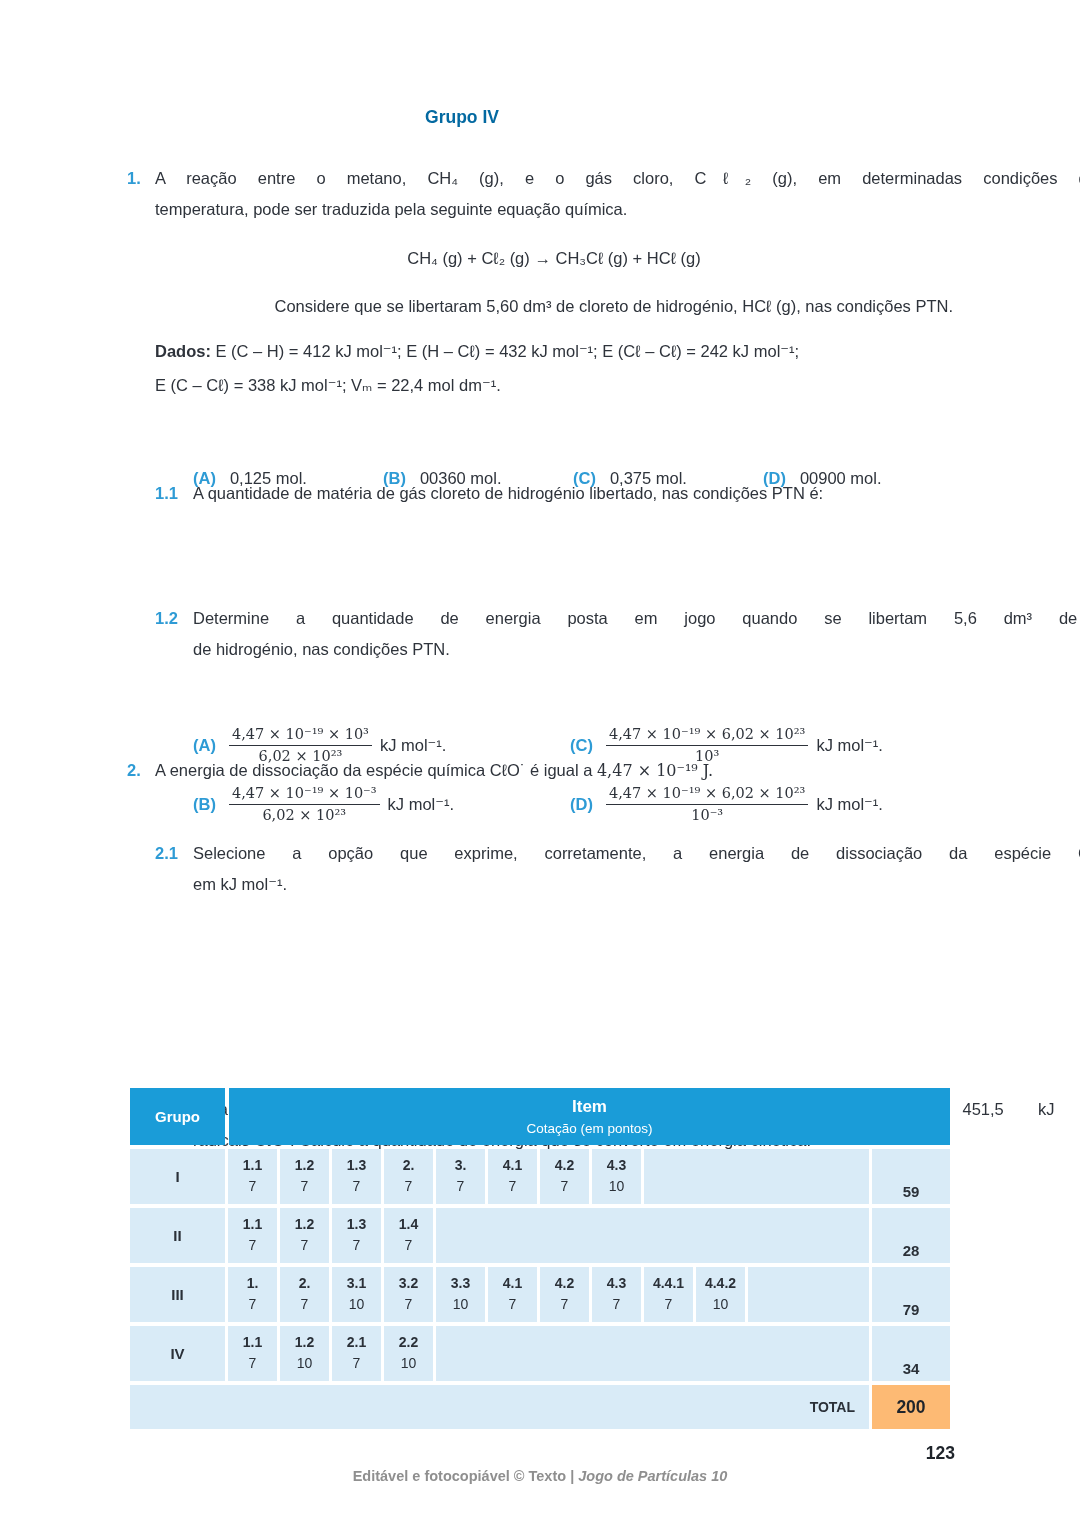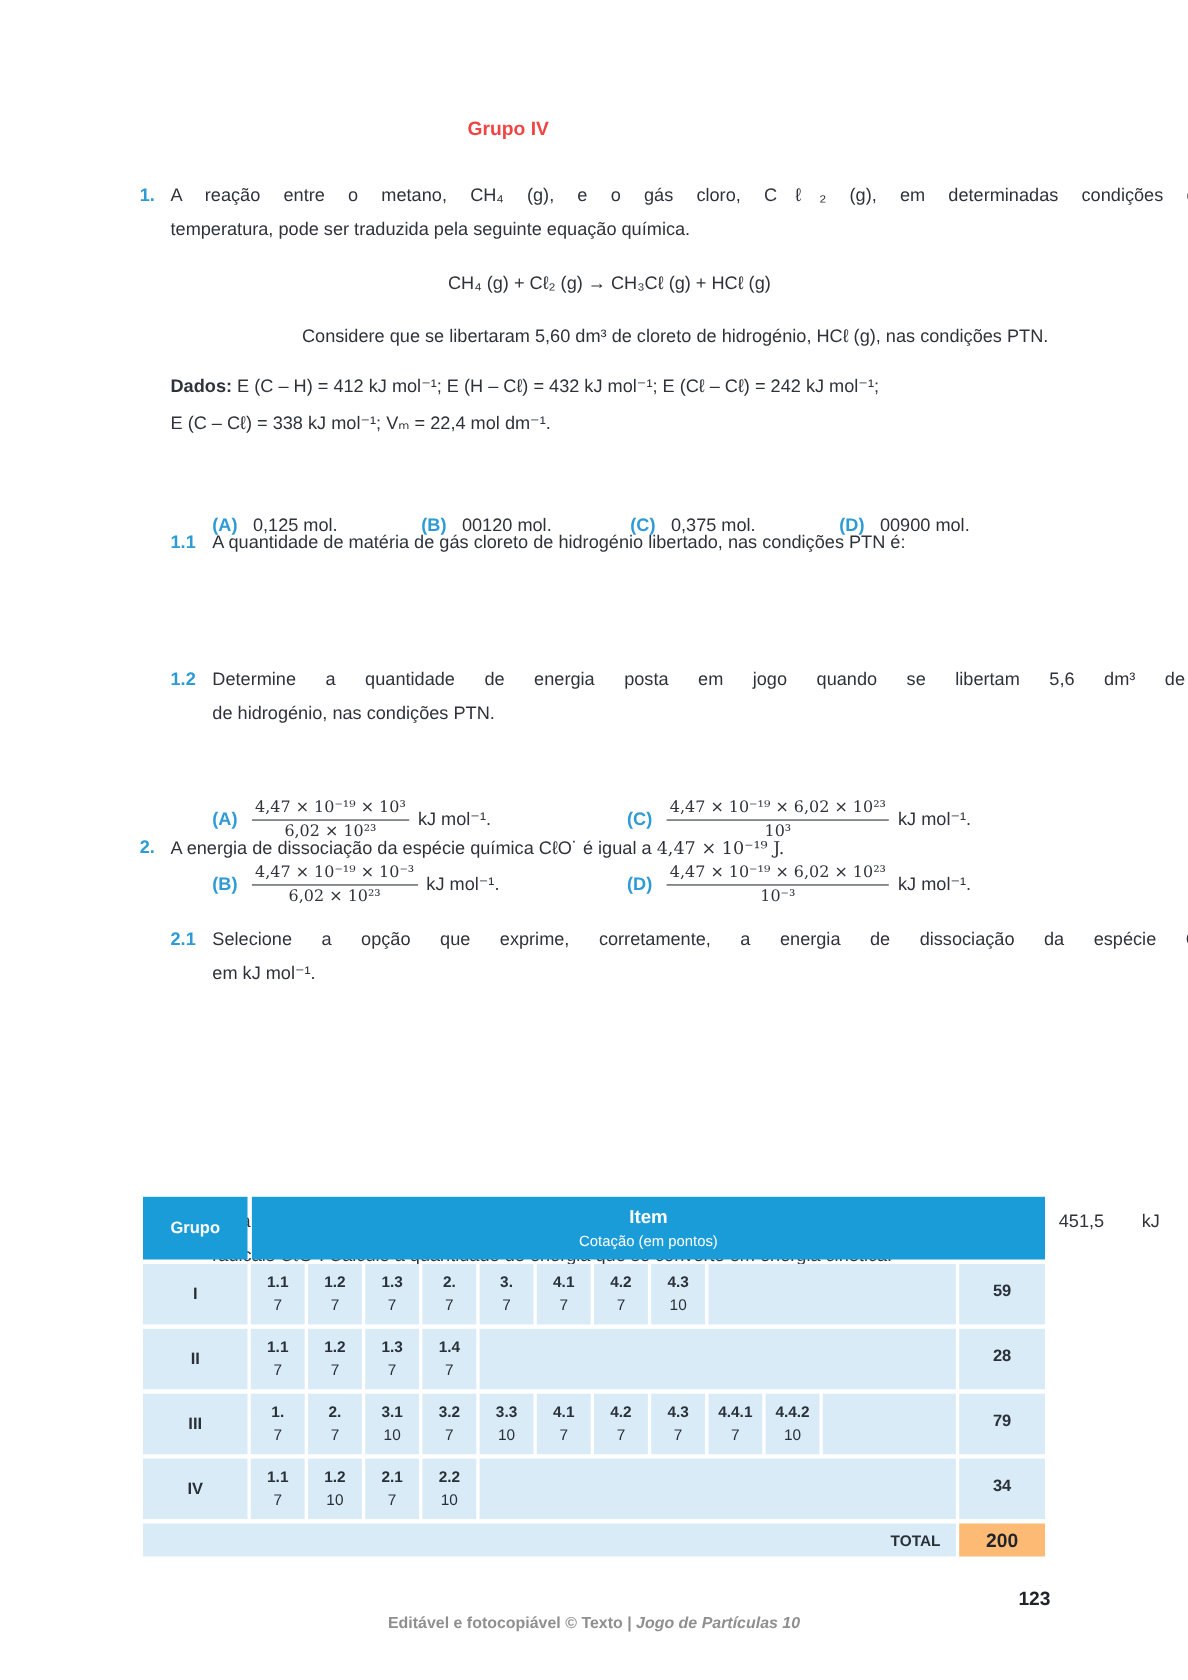--- a/index.html
+++ b/index.html
@@ -4,21 +4,21 @@
 <style>
   * { margin:0; padding:0; box-sizing:border-box; }
   html,body { background:#ffffff; }
   .page {
     position:relative; width:1080px; height:1527px; background:#ffffff;
     font-family:"Liberation Sans","DejaVu Sans",sans-serif;
     color:#2E333B; font-size:16.5px; line-height:31px; overflow:hidden;
   }
   .blue { color:#2E9BD5; font-weight:bold; }
   .abs { position:absolute; }
-  .title { top:102px; left:0; width:924px; text-align:center; font-weight:bold; font-size:17.5px; color:#ef4444; }
+  .title { top:102px; left:0; width:924px; text-align:center; font-weight:bold; font-size:17.5px; color:#0369a1; }
   .block { left:127px; right:127px; }
   .q-main { padding-left:28px; position:relative; }
   .q-main .qnum { position:absolute; left:0; top:0; }
   .sub { padding-left:66px; position:relative; }
   .sub .qnum { position:absolute; left:28px; top:0; }
   .jline { display:block; text-align:justify; text-align-last:justify; }
   .nline { display:block; }
   .equation { top:243px; left:155px; right:127px; text-align:center; }
   .indent1 { left:155px; right:127px; }
   .bold { font-weight:bold; }
@@ -45,22 +45,22 @@
   .t-head-item .t-item-sub { font-size:13.5px; }
   .t-row { display:flex; gap:3px; height:55px; margin-bottom:4px; }
   .t-group { width:95px; background:#D9EBF7; display:flex; align-items:center; justify-content:center;
     font-weight:bold; font-size:15px; color:#2A3038; }
   .t-item { min-width:49px; background:#D9EBF7; display:flex; flex-direction:column; align-items:center;
     justify-content:flex-start; padding:6px 5px 0; line-height:21px; }
   .t-item-num { font-weight:bold; font-size:14px; color:#2A3038; }
   .t-item-pts { font-size:14px; color:#2A3038; }
   .t-fill { flex:1; background:#D9EBF7; }
   .t-total { width:78px; background:#D9EBF7; display:flex; align-items:flex-end; justify-content:center;
-    padding-bottom:22px; font-weight:bold; font-size:15px; line-height:16px; color:#2A3038; }
-  .t-grand { display:flex; gap:3px; height:30px; }
+    padding-bottom:4px; font-weight:bold; font-size:15px; line-height:16px; color:#2A3038; }
+  .t-grand { display:flex; gap:3px; height:44px; }
   .t-grand-band { flex:1; background:#D9EBF7; display:flex; align-items:center; justify-content:flex-end;
     padding-right:14px; font-weight:bold; font-size:14px; color:#2A3038; }
   .t-grand-cell { width:78px; background:#fdba74; display:flex; align-items:center; justify-content:center;
     font-weight:bold; font-size:17.5px; color:#1F242B; }
   
   .footer { top:1441px; left:0; width:1080px; text-align:center; color:#8F8F8F; font-weight:bold; font-size:14.5px;margin-top:20px; }
   .footer .book { font-style:italic; }
   .pagenum { top:1438px; right:125px; font-weight:bold; font-size:17.5px; color:#1F242B; }
 </style>
 </head>
@@ -91,21 +91,21 @@
     <span>A quantidade de matéria de gás cloreto de hidrogénio libertado, nas condições PTN é:</span>
   </div>
 
   <div class="abs opts">
     <span class="opt">
       <span class="letter blue">(A)</span>
       <span>0,125 mol.</span>
     </span>
     <span class="opt">
       <span class="letter blue">(B)</span>
-      <span>00120 mol.</span>
+      <span>00360 mol.</span>
     </span>
     <span class="opt">
       <span class="letter blue">(C)</span>
       <span>0,375 mol.</span>
     </span>
     <span class="opt">
       <span class="letter blue">(D)</span>
       <span>00900 mol.</span>
     </span>
   </div>

